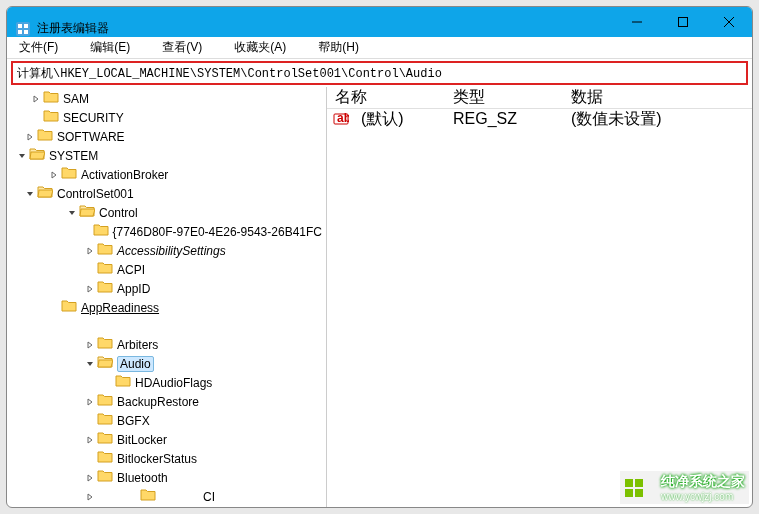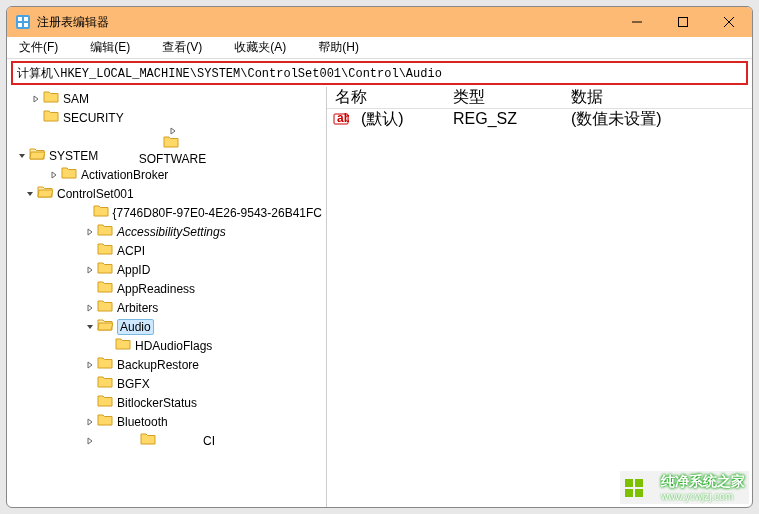--- a/index.html
+++ b/index.html
@@ -1,18 +1,18 @@
 <!DOCTYPE html>
 <html><head>
 <meta charset="utf-8">
 <style>
 * { margin: 0; padding: 0; box-sizing: border-box; font-family: "Microsoft YaHei", "Segoe UI", sans-serif; font-size: 12px; }
 body { background: #e8e8e8; width: 759px; height: 514px; overflow: hidden; position: relative; }
 .window { position: absolute; left: 6px; top: 6px; width: 747px; height: 502px; background: #fff; border: 1px solid #888; border-radius: 6px; overflow: hidden; display: flex; flex-direction: column; }
-.titlebar { height: 30px; display: flex; align-items: center; padding-left: 8px; background: #fdba74; }
+.titlebar { height: 30px; display: flex; align-items: flex-end; padding-left: 8px; background: #0ea5e9; }
 .titlebar .ticon { width: 16px; height: 16px; margin-right: 6px; }
 .titlebar .title { flex: 1; font-size: 12px; }
 .winbtns { display: flex; height: 100%; }
 .winbtn { width: 46px; display: flex; align-items: center; justify-content: center; }
 .menubar { height: 22px; display: flex; align-items: center; padding: 0 4px; gap: 16px; border-bottom: 1px solid #ddd; }
 .menuitem { padding: 2px 8px; font-size: 12px; }
 .addressbar { height: 24px; border: 2px solid #d22; margin: 2px 4px; display: flex; align-items: center; padding: 0 4px; font-family: Liberation Mono, monospace; }
 .addressbar input { border: none; outline: none; width: 100%; font-size: 12px; font-family: inherit; }
 .content { flex: 1; display: flex; overflow: hidden; }
 .tree { width: 320px; border-right: 1px solid #ccc; overflow-y: auto; overflow-x: hidden; padding-top: 2px; }
@@ -96,21 +96,21 @@
             </svg></span>
           <span class="nodelabel">SAM</span>
         </div>
         <div class="treerow" style="padding-left: 22px;">
           <span class="twisty empty">&nbsp;</span>
           <span><svg class="foldericon" viewBox="0 0 16 14">
               <path d="M1 2 h5 l1.5 1.5 H15 V12 H1 Z" fill="#ffd868" stroke="#d4a020"></path>
             </svg></span>
           <span class="nodelabel">SECURITY</span>
         </div>
-        <div class="treerow" style="padding-left: 16px; flex-direction: column;">
+        <div class="treerow" style="padding-left: 16px;">
           <span class="twisty">
             <svg width="8" height="8">
               <path d="M2 1 L6 4 L2 7 Z" fill="none" stroke="#666"></path>
             </svg>
           </span>
           <span><svg class="foldericon" viewBox="0 0 16 14">
               <path d="M1 2 h5 l1.5 1.5 H15 V12 H1 Z" fill="#ffd868" stroke="#d4a020"></path>
             </svg></span>
           <span class="nodelabel">SOFTWARE</span>
         </div>
@@ -142,84 +142,96 @@
             <svg width="8" height="8">
               <path d="M1 2 L7 2 L4 6 Z" fill="#444"></path>
             </svg>
           </span>
           <span><svg class="foldericon" viewBox="0 0 16 14">
               <path d="M1 2 h5 l1.5 1.5 H15 V12 H1 Z" fill="#ffe9a8" stroke="#d4a020"></path>
               <path d="M2 5 H16 L14 12 H1 Z" fill="#ffd868" stroke="#d4a020"></path>
             </svg></span>
           <span class="nodelabel">ControlSet001</span>
         </div>
-        <div class="treerow" style="padding-left: 76px;">
-          <span class="twisty empty">&nbsp;</span>
-          <span><svg class="foldericon" viewBox="0 0 16 14">
-              <path d="M1 2 h5 l1.5 1.5 H15 V12 H1 Z" fill="#ffd868" stroke="#d4a020"></path>
-            </svg></span>
-          <span class="nodelabel">{7746D80F-97E0-4E26-9543-26B41FC</span>
-        </div>
-        <div class="treerow" style="padding-left: 76px; font-style: italic;">
-          <span class="twisty">
-            <svg width="8" height="8">
-              <path d="M2 1 L6 4 L2 7 Z" fill="none" stroke="#666"></path>
-            </svg>
-          </span>
-          <span><svg class="foldericon" viewBox="0 0 16 14">
-              <path d="M1 2 h5 l1.5 1.5 H15 V12 H1 Z" fill="#ffd868" stroke="#d4a020"></path>
-            </svg></span>
-          <span class="nodelabel">AccessibilitySettings</span>
-        </div>
-        <div class="treerow" style="padding-left: 76px;">
-          <span class="twisty empty">&nbsp;</span>
-          <span><svg class="foldericon" viewBox="0 0 16 14">
-              <path d="M1 2 h5 l1.5 1.5 H15 V12 H1 Z" fill="#ffd868" stroke="#d4a020"></path>
-            </svg></span>
-          <span class="nodelabel">ACPI</span>
-        </div>
-        <div class="treerow" style="padding-left: 76px;">
-          <span class="twisty">
-            <svg width="8" height="8">
-              <path d="M2 1 L6 4 L2 7 Z" fill="none" stroke="#666"></path>
-            </svg>
-          </span>
-          <span><svg class="foldericon" viewBox="0 0 16 14">
-              <path d="M1 2 h5 l1.5 1.5 H15 V12 H1 Z" fill="#ffd868" stroke="#d4a020"></path>
-            </svg></span>
-          <span class="nodelabel">AppID</span>
-        </div>
-        <div class="treerow" style="padding-left: 76px;">
-          <span class="twisty empty">&nbsp;</span>
-          <span><svg class="foldericon" viewBox="0 0 16 14">
-              <path d="M1 2 h5 l1.5 1.5 H15 V12 H1 Z" fill="#ffd868" stroke="#d4a020"></path>
-            </svg></span>
-          <span class="nodelabel">AppReadiness</span>
-        </div>
-        <div class="treerow" style="padding-left: 76px;">
-          <span class="twisty">
-            <svg width="8" height="8">
-              <path d="M2 1 L6 4 L2 7 Z" fill="none" stroke="#666"></path>
-            </svg>
-          </span>
-          <span><svg class="foldericon" viewBox="0 0 16 14">
-              <path d="M1 2 h5 l1.5 1.5 H15 V12 H1 Z" fill="#ffd868" stroke="#d4a020"></path>
-            </svg></span>
-          <span class="nodelabel">Arbiters</span>
-        </div>
-        <div class="treerow selected" style="padding-left: 76px;">
+        <div class="treerow" style="padding-left: 58px;">
           <span class="twisty">
             <svg width="8" height="8">
               <path d="M1 2 L7 2 L4 6 Z" fill="#444"></path>
             </svg>
           </span>
           <span><svg class="foldericon" viewBox="0 0 16 14">
               <path d="M1 2 h5 l1.5 1.5 H15 V12 H1 Z" fill="#ffe9a8" stroke="#d4a020"></path>
               <path d="M2 5 H16 L14 12 H1 Z" fill="#ffd868" stroke="#d4a020"></path>
             </svg></span>
+          <span class="nodelabel">Control</span>
+        </div>
+        <div class="treerow" style="padding-left: 76px;">
+          <span class="twisty empty">&nbsp;</span>
+          <span><svg class="foldericon" viewBox="0 0 16 14">
+              <path d="M1 2 h5 l1.5 1.5 H15 V12 H1 Z" fill="#ffd868" stroke="#d4a020"></path>
+            </svg></span>
+          <span class="nodelabel">{7746D80F-97E0-4E26-9543-26B41FC</span>
+        </div>
+        <div class="treerow" style="padding-left: 76px; font-style: italic;">
+          <span class="twisty">
+            <svg width="8" height="8">
+              <path d="M2 1 L6 4 L2 7 Z" fill="none" stroke="#666"></path>
+            </svg>
+          </span>
+          <span><svg class="foldericon" viewBox="0 0 16 14">
+              <path d="M1 2 h5 l1.5 1.5 H15 V12 H1 Z" fill="#ffd868" stroke="#d4a020"></path>
+            </svg></span>
+          <span class="nodelabel">AccessibilitySettings</span>
+        </div>
+        <div class="treerow" style="padding-left: 76px;">
+          <span class="twisty empty">&nbsp;</span>
+          <span><svg class="foldericon" viewBox="0 0 16 14">
+              <path d="M1 2 h5 l1.5 1.5 H15 V12 H1 Z" fill="#ffd868" stroke="#d4a020"></path>
+            </svg></span>
+          <span class="nodelabel">ACPI</span>
+        </div>
+        <div class="treerow" style="padding-left: 76px;">
+          <span class="twisty">
+            <svg width="8" height="8">
+              <path d="M2 1 L6 4 L2 7 Z" fill="none" stroke="#666"></path>
+            </svg>
+          </span>
+          <span><svg class="foldericon" viewBox="0 0 16 14">
+              <path d="M1 2 h5 l1.5 1.5 H15 V12 H1 Z" fill="#ffd868" stroke="#d4a020"></path>
+            </svg></span>
+          <span class="nodelabel">AppID</span>
+        </div>
+        <div class="treerow" style="padding-left: 40px; text-decoration: underline;">
+          <span class="twisty empty">&nbsp;</span>
+          <span><svg class="foldericon" viewBox="0 0 16 14">
+              <path d="M1 2 h5 l1.5 1.5 H15 V12 H1 Z" fill="#ffd868" stroke="#d4a020"></path>
+            </svg></span>
+          <span class="nodelabel">AppReadiness</span>
+        </div>
+        <div class="treerow" style="padding-left: 76px; margin-top: 18px;">
+          <span class="twisty">
+            <svg width="8" height="8">
+              <path d="M2 1 L6 4 L2 7 Z" fill="none" stroke="#666"></path>
+            </svg>
+          </span>
+          <span><svg class="foldericon" viewBox="0 0 16 14">
+              <path d="M1 2 h5 l1.5 1.5 H15 V12 H1 Z" fill="#ffd868" stroke="#d4a020"></path>
+            </svg></span>
+          <span class="nodelabel">Arbiters</span>
+        </div>
+        <div class="treerow selected" style="padding-left: 76px;">
+          <span class="twisty">
+            <svg width="8" height="8">
+              <path d="M1 2 L7 2 L4 6 Z" fill="#444"></path>
+            </svg>
+          </span>
+          <span><svg class="foldericon" viewBox="0 0 16 14">
+              <path d="M1 2 h5 l1.5 1.5 H15 V12 H1 Z" fill="#ffe9a8" stroke="#d4a020"></path>
+              <path d="M2 5 H16 L14 12 H1 Z" fill="#ffd868" stroke="#d4a020"></path>
+            </svg></span>
           <span class="nodelabel">Audio</span>
         </div>
         <div class="treerow" style="padding-left: 94px;">
           <span class="twisty empty">&nbsp;</span>
           <span><svg class="foldericon" viewBox="0 0 16 14">
               <path d="M1 2 h5 l1.5 1.5 H15 V12 H1 Z" fill="#ffd868" stroke="#d4a020"></path>
             </svg></span>
           <span class="nodelabel">HDAudioFlags</span>
         </div>
         <div class="treerow" style="padding-left: 76px;">
@@ -232,20 +244,31 @@
               <path d="M1 2 h5 l1.5 1.5 H15 V12 H1 Z" fill="#ffd868" stroke="#d4a020"></path>
             </svg></span>
           <span class="nodelabel">BackupRestore</span>
         </div>
         <div class="treerow" style="padding-left: 76px;">
           <span class="twisty empty">&nbsp;</span>
           <span><svg class="foldericon" viewBox="0 0 16 14">
               <path d="M1 2 h5 l1.5 1.5 H15 V12 H1 Z" fill="#ffd868" stroke="#d4a020"></path>
             </svg></span>
           <span class="nodelabel">BGFX</span>
+        </div>
+        <div class="treerow" style="padding-left: 76px;">
+          <span class="twisty">
+            <svg width="8" height="8">
+              <path d="M2 1 L6 4 L2 7 Z" fill="none" stroke="#666"></path>
+            </svg>
+          </span>
+          <span><svg class="foldericon" viewBox="0 0 16 14">
+              <path d="M1 2 h5 l1.5 1.5 H15 V12 H1 Z" fill="#ffd868" stroke="#d4a020"></path>
+            </svg></span>
+          <span class="nodelabel">BitLocker</span>
         </div>
         <div class="treerow" style="padding-left: 76px;">
           <span class="twisty empty">&nbsp;</span>
           <span><svg class="foldericon" viewBox="0 0 16 14">
               <path d="M1 2 h5 l1.5 1.5 H15 V12 H1 Z" fill="#ffd868" stroke="#d4a020"></path>
             </svg></span>
           <span class="nodelabel">BitlockerStatus</span>
         </div>
         <div class="treerow" style="padding-left: 76px;">
           <span class="twisty">

